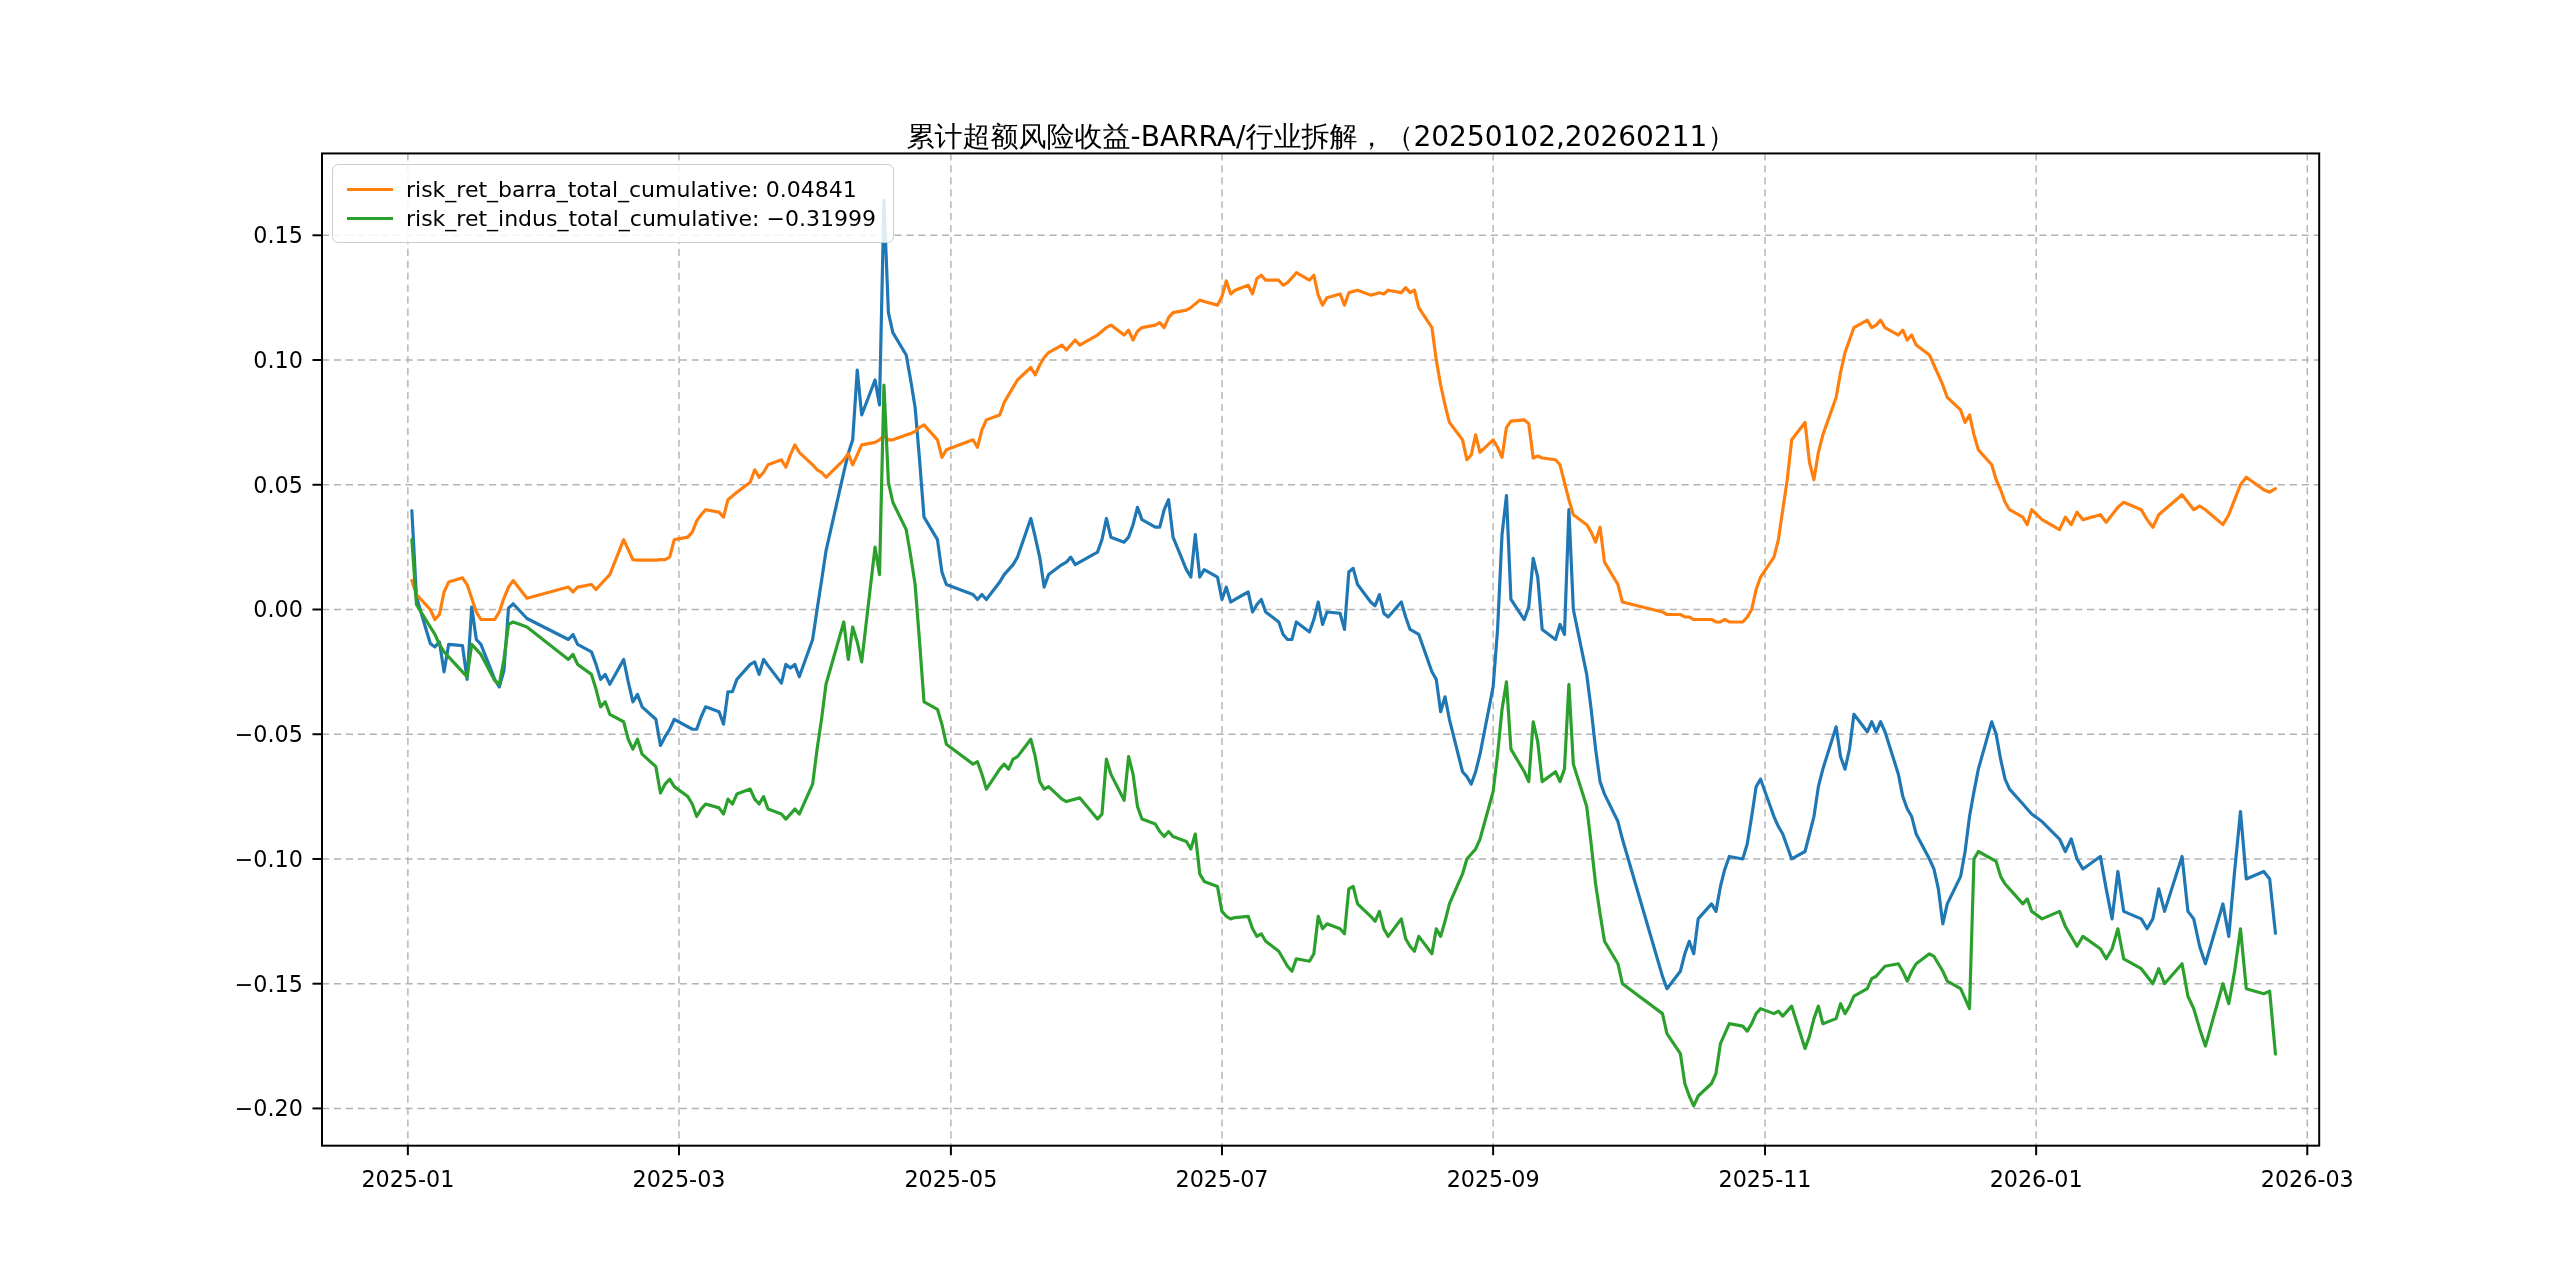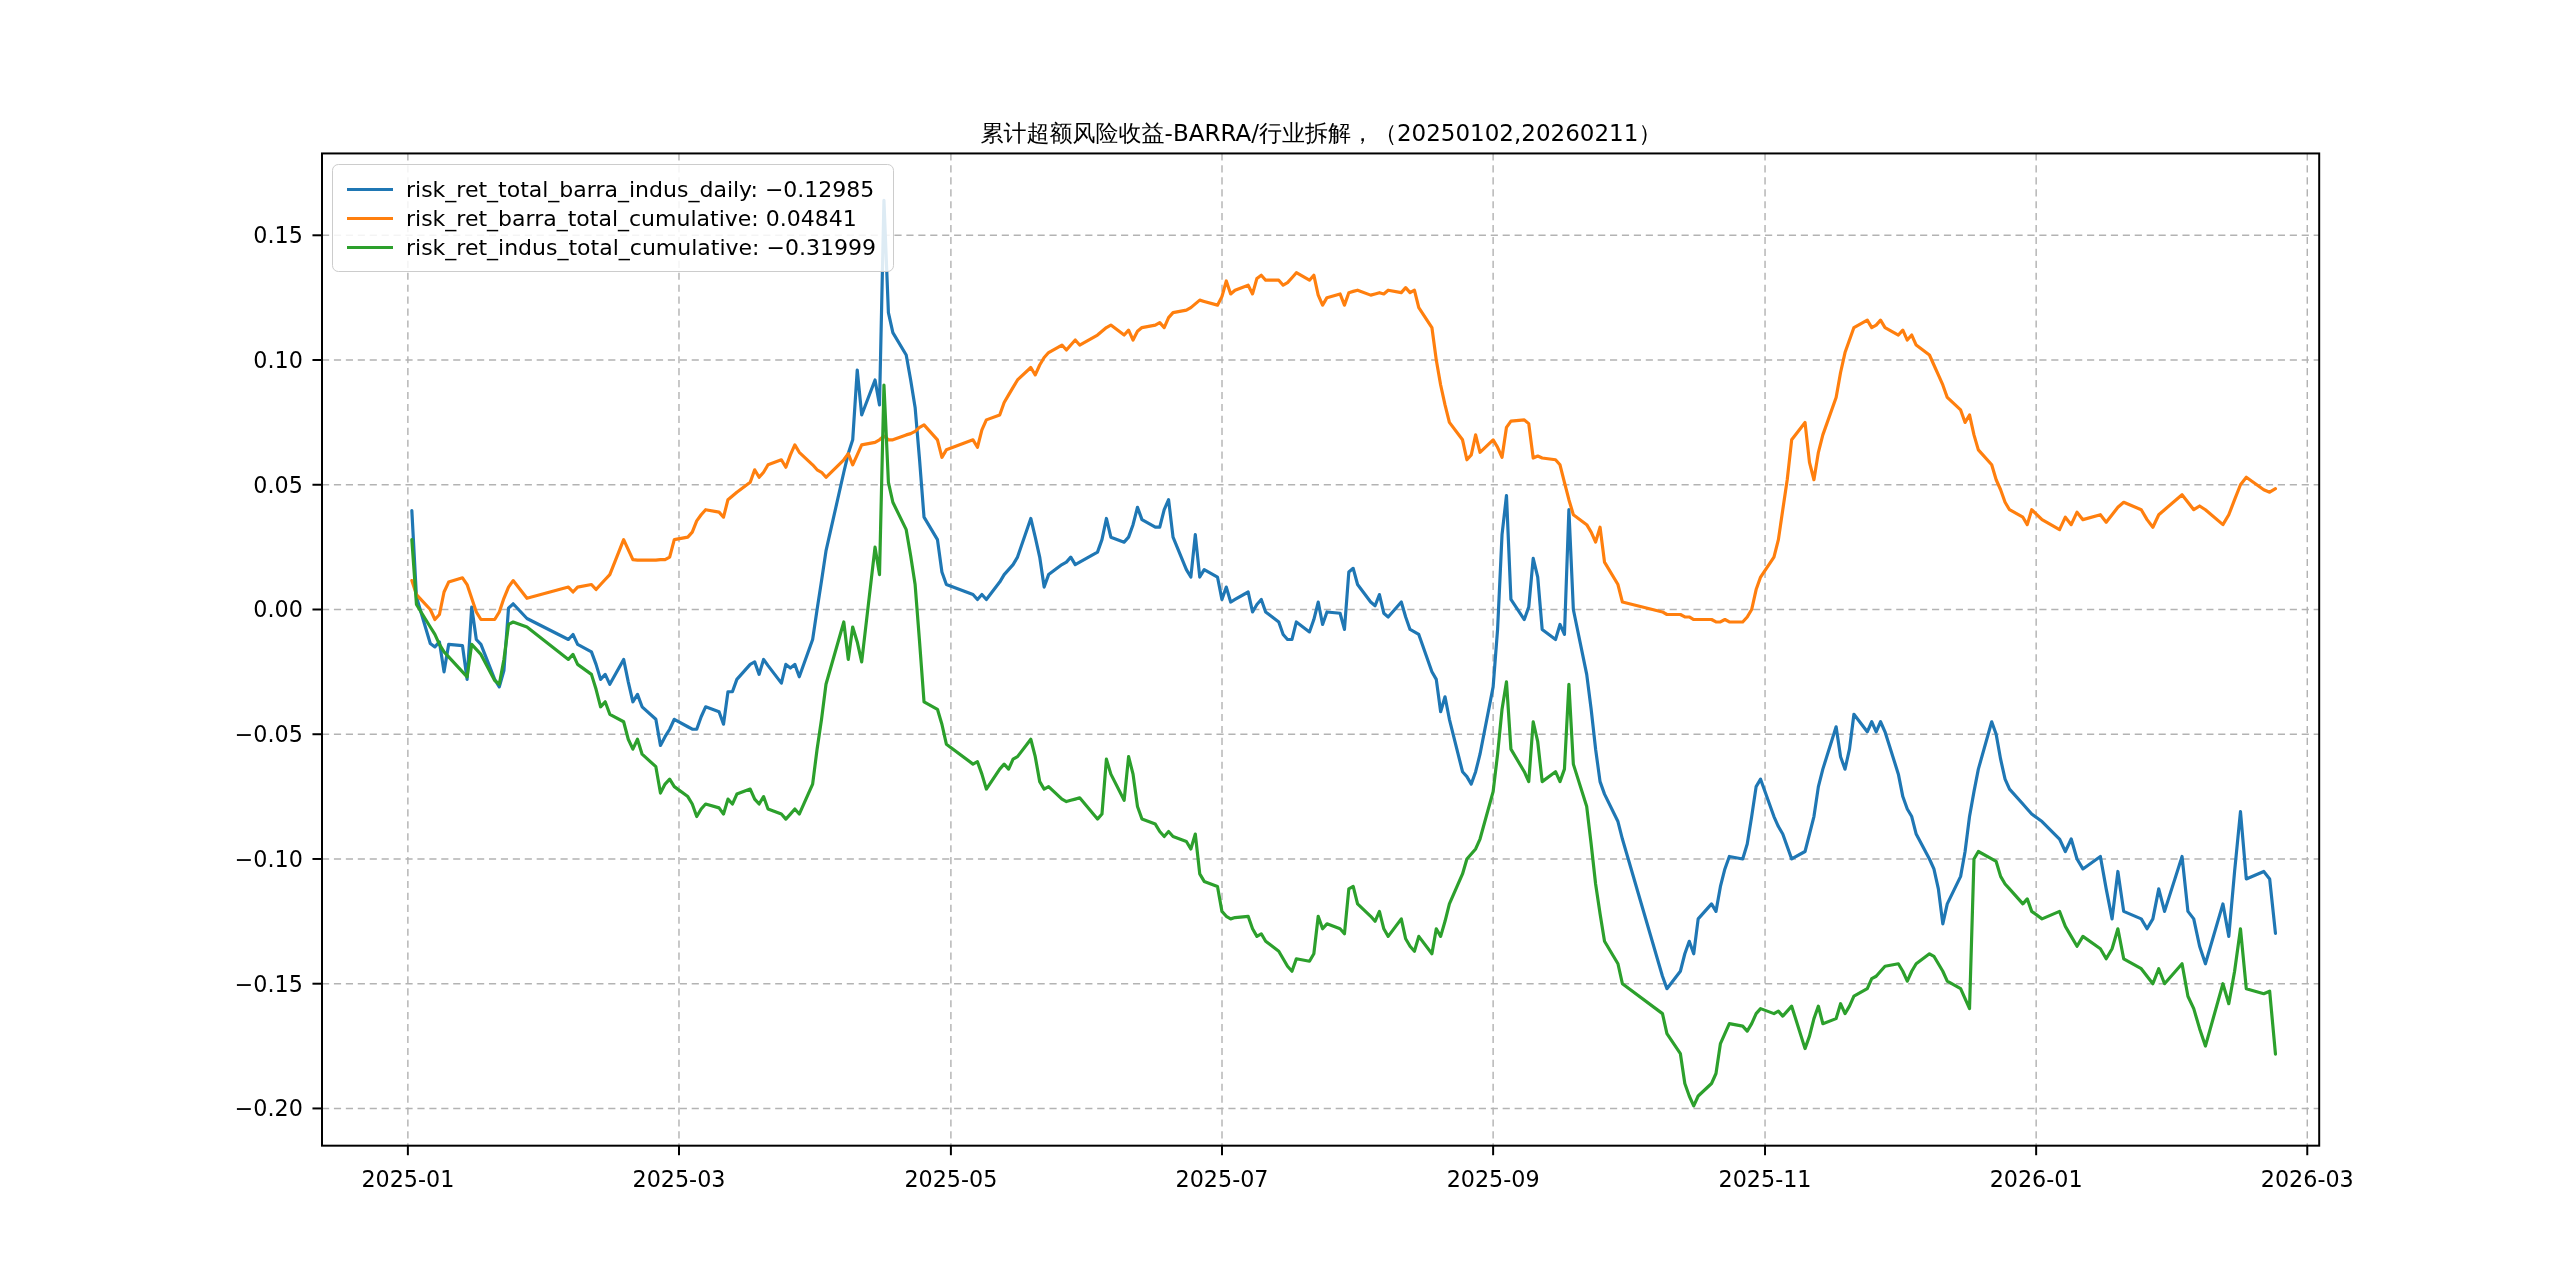--- a/index.html
+++ b/index.html
@@ -1,19 +1,19 @@
 <!DOCTYPE html>
 <html style="font-size:12.7px"><head>
 <meta charset="utf-8">
 <style>
   html,body{margin:0;padding:0;background:#fff;}
   .figure{position:relative;width:2576px;height:1288px;background:#ffffff;overflow:hidden;
           font-family:"DejaVu Sans","Liberation Sans",sans-serif;}
   .chart-title{position:absolute;left:1321px;top:118px;transform:translateX(-50%);
-               font-size:23px;color:#000;white-space:nowrap;}
+               font-size:28px;color:#000;white-space:nowrap;}
   svg{position:absolute;left:0;top:0;}
   .legend{position:absolute;left:332px;top:164px;background:rgba(255,255,255,0.85);
           border:1.6px solid #cccccc;border-radius:6.4px;padding:9.5px 17.5px 9.5px 14.3px;z-index:5;}
   .legend-item{display:flex;align-items:center;height:29px;white-space:nowrap;}
   .legend-swatch{display:inline-block;width:46px;height:0;border-top:3.2px solid #000;margin-right:12.7px;}
   .legend-label{font-size:22px;color:#000;letter-spacing:0px;}
 </style>
 </head>
 <body>
 
@@ -68,24 +68,20 @@
       <text x="1878" y="1493" text-anchor="middle" font-size="28" fill="#000">2025-09</text>
       <line x1="2220" x2="2220" y1="1441" y2="1453" stroke="#000" stroke-width="2.5"></line>
       <text x="2220" y="1493" text-anchor="middle" font-size="28" fill="#000">2025-11</text>
       <line x1="2561" x2="2561" y1="1441" y2="1453" stroke="#000" stroke-width="2.5"></line>
       <text x="2561" y="1493" text-anchor="middle" font-size="28" fill="#000">2026-01</text>
       <line x1="2902" x2="2902" y1="1441" y2="1453" stroke="#000" stroke-width="2.5"></line>
       <text x="2902" y="1493" text-anchor="middle" font-size="28" fill="#000">2026-03</text>
     </svg>
   <div class="legend" id="legend">
       <div class="legend-item">
-        <span class="legend-swatch" style="border-top-color: rgb(31, 119, 180);"></span>
-        <span class="legend-label">risk_ret_total_barra_indus_daily: −0.12985</span>
-      </div>
-      <div class="legend-item">
         <span class="legend-swatch" style="border-top-color: rgb(255, 127, 14);"></span>
         <span class="legend-label">risk_ret_barra_total_cumulative: 0.04841</span>
       </div>
       <div class="legend-item">
         <span class="legend-swatch" style="border-top-color: rgb(44, 160, 44);"></span>
         <span class="legend-label">risk_ret_indus_total_cumulative: −0.31999</span>
       </div>
     </div>
 </div>
 

